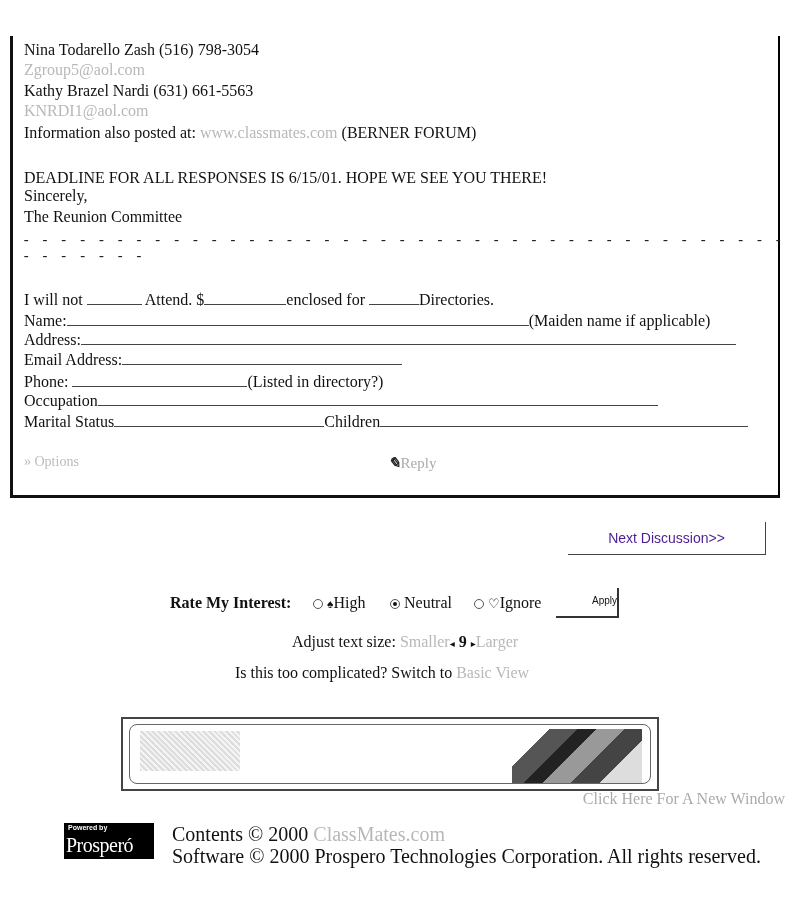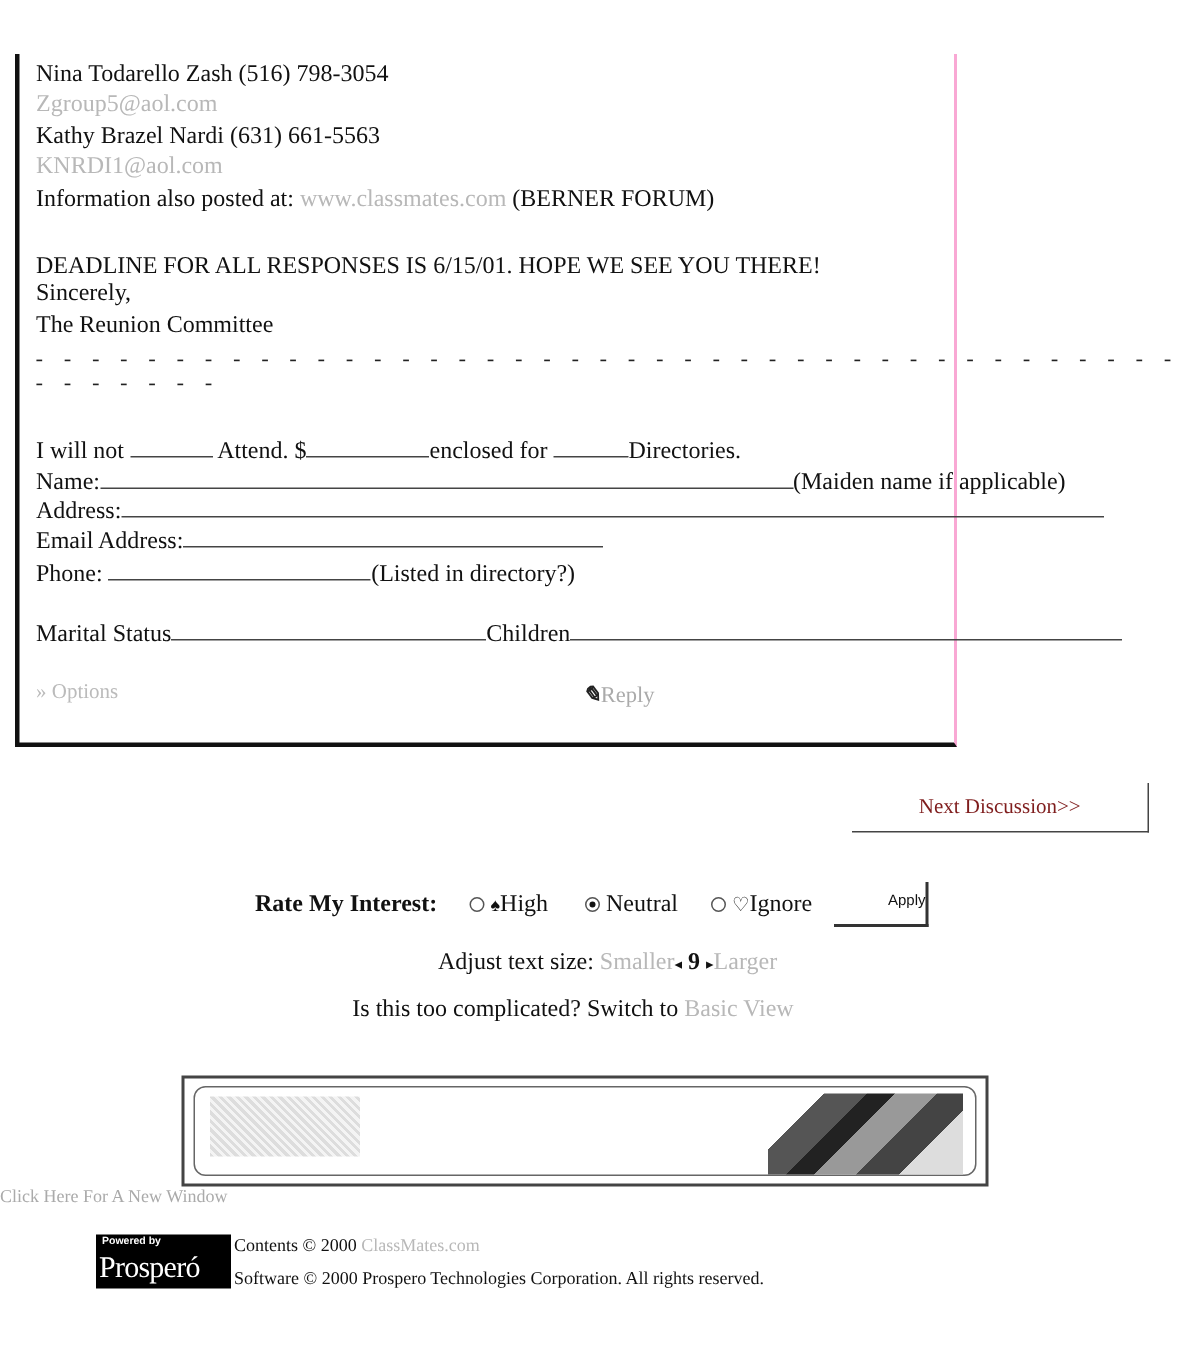--- a/index.html
+++ b/index.html
@@ -1,34 +1,34 @@
 <!DOCTYPE html>
 <html><head>
   <meta charset="utf-8">
   <style>
     html, body { margin: 0; padding: 0; background: #ffffff; }
     body { width: 800px; height: 900px; position: relative; overflow: hidden;
            font-family: "Liberation Serif", serif; color: #111; }
 
-    .post-box { position: absolute; left: 10px; top: 36px; width: 628px; height: 462px;
-                border-left: 3px solid #111; border-right: 2px solid #f9a8d4; border-bottom: 3px solid #111;
+    .post-box { position: absolute; left: 10px; top: 36px; width: 770px; height: 462px;
+                border-left: 3px solid #111; border-right: 2px solid #000000; border-bottom: 3px solid #111;
                 box-sizing: border-box; }
     .line { position: absolute; left: 11px; font-size: 16px; line-height: 20px; white-space: nowrap; }
     .faded { color: #b8b8b8; }
     .dashes { position: absolute; left: 9px; font-family: "Liberation Mono", monospace; font-size: 14px;
               letter-spacing: 1px; color: #222; white-space: nowrap; overflow: hidden; }
     .blank { display: inline-block; border-bottom: 1px solid #444; height: 14px; vertical-align: baseline; }
     .opts { position: absolute; left: 11px; top: 418px; font-size: 14px; color: #bbb; }
     .reply { position: absolute; left: 355px; top: 418px; font-size: 15px; color: #aaa; margin-left: 20px; }
     .reply .ico { color: #222; font-weight: bold; font-style: italic; }
 
     .next-btn { position: absolute; left: 568px; top: 522px; width: 198px; height: 33px;
                 border-right: 1px solid #444; border-bottom: 1px solid #444; box-sizing: border-box;
-                font-family: Liberation Serif, serif; font-size: 14px; text-align: center;
-                line-height: 33px; cursor: pointer; color: #7f1d1d; }
+                font-family: Liberation Sans, sans-serif; font-size: 14px; text-align: center;
+                line-height: 33px; cursor: pointer; color: #4c1d95; }
 
     .rate { position: absolute; left: 0; top: 594px; width: 800px; text-align: left; font-size: 16px; }
     .rate .lbl { position: absolute; left: 170px; font-weight: bold; }
     .radio { display: inline-block; width: 8px; height: 8px; border: 1px solid #555; border-radius: 50%;
              position: relative; vertical-align: middle; margin-right: 4px; }
     .radio.on::after { content: ""; position: absolute; left: 2px; top: 2px; width: 4px; height: 4px;
                        background: #111; border-radius: 50%; }
     .apply-btn { position: absolute; left: 556px; top: 588px; width: 63px; height: 30px;
                  border-right: 2px solid #333; border-bottom: 2px solid #333; box-sizing: border-box;
                  font-family: "Liberation Sans", sans-serif; font-size: 10px; text-align: right;
@@ -37,29 +37,29 @@
     .center-line { position: absolute; left: 0; width: 800px; text-align: center; font-size: 16px; }
 
     .banner { position: absolute; left: 121px; top: 717px; width: 538px; height: 74px;
               border: 2px solid #444; box-sizing: border-box; background: #fff; }
     .banner-inner { position: absolute; left: 6px; top: 5px; right: 6px; bottom: 5px;
                     border: 1px solid #666; border-radius: 8px; overflow: hidden; }
     .banner-logo { position: absolute; left: 10px; top: 6px; width: 100px; height: 40px;
                    background: repeating-linear-gradient(45deg, #ddd 0 2px, #f4f4f4 2px 4px); }
     .banner-photo { position: absolute; right: 8px; top: 4px; width: 130px; height: 58px;
                     background: linear-gradient(135deg, #fff 0 20%, #555 20% 35%, #222 35% 45%, #999 45% 60%, #444 60% 75%, #ddd 75%); }
-    .banner-caption { position: absolute; left: 0; top: 790px; width: 785px; text-align: left;
-                      font-size: 12px; color: #aaa; cursor: pointer; }
+    .banner-caption { position: absolute; left: 0; top: 790px; width: 785px; text-align: right;
+                      font-size: 16px; color: #aaa; cursor: pointer; }
 
     .powered { position: absolute; left: 64px; top: 823px; width: 90px; height: 36px; background: #000;
                color: #fff; box-sizing: border-box; }
     .powered .small { position: absolute; left: 4px; top: 1px; font-family: "Liberation Sans", sans-serif;
                       font-size: 7px; font-weight: bold; }
     .powered .big { position: absolute; left: 2px; top: 11px; font-size: 20px; letter-spacing: -0.5px; }
-    .footer-line { position: absolute; left: 156px; font-size: 12px; white-space: nowrap; text-align: center; }
+    .footer-line { position: absolute; left: 172px; font-size: 20px; white-space: nowrap; text-align: center; }
   </style>
 </head>
 <body>
 
 <div class="post-box">
   <div class="line" style="top:4px">Nina Todarello Zash (516) 798-3054</div>
   <div class="line faded" style="top:24px">Zgroup5@aol.com</div>
   <div class="line" style="top:45px">Kathy Brazel Nardi (631) 661-5563</div>
   <div class="line faded" style="top:65px">KNRDI1@aol.com</div>
   <div class="line" style="top:87px">
@@ -78,20 +78,23 @@
     <span>Name:</span><span class="blank" style="width:462px"></span><span>(Maiden name if applicable)</span>
   </div>
   <div class="line" style="top:314px">
     <span>Email Address:</span><span class="blank" style="width:280px"></span>
   </div>
   <div class="line" style="top:294px">
     <span>Address:</span><span class="blank" style="width:655px"></span>
   </div>
   <div class="line" style="top:336px">
     <span>Phone:</span> <span class="blank" style="width:175px"></span><span>(Listed in directory?)</span>
+  </div>
+  <div class="line" style="top:355px">
+    <span>Occupation</span><span class="blank" style="width:560px"></span>
   </div>
   <div class="line" style="top:376px">
     <span>Marital Status</span><span class="blank" style="width:210px"></span><span>Children</span><span class="blank" style="width:368px"></span>
   </div>
 
   <div class="opts">» Options</div>
   <div class="reply">
     <span class="ico">✎</span><span>Reply</span>
   </div>
 </div>

